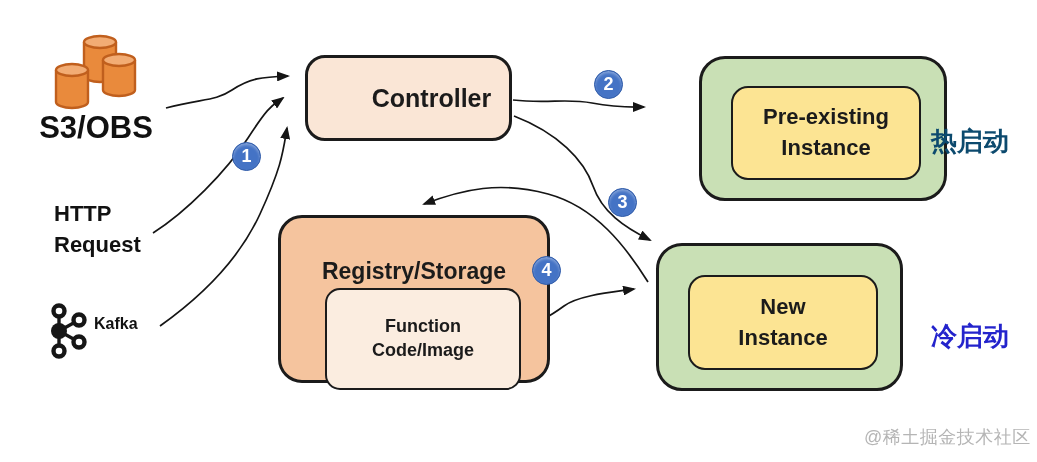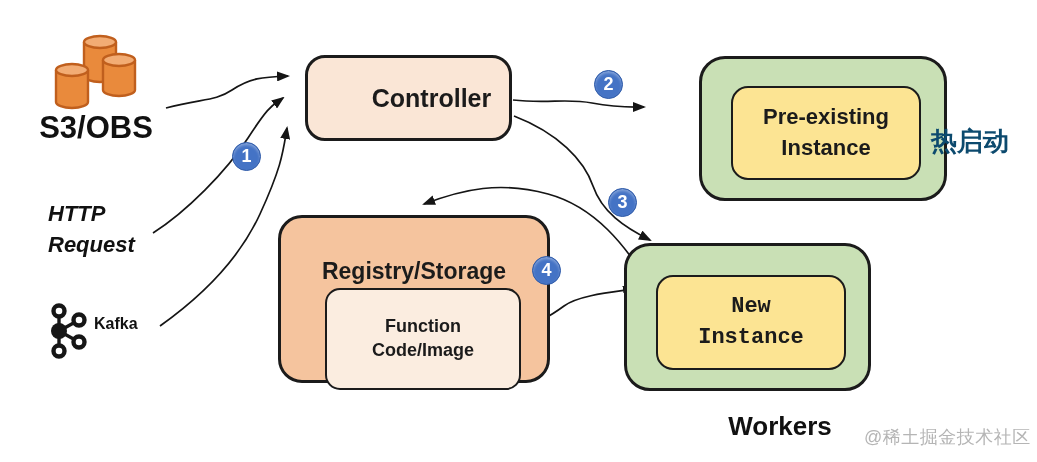--- a/index.html
+++ b/index.html
@@ -35,21 +35,21 @@
   }
   .function-box {
     left: 44px; top: 70px; width: 196px; height: 102px;
     background: #FBEDE0; border-radius: 15px; border-width: 2.5px;
     font-size: 18px; line-height: 1.32;
   }
   .green {
     background: #C9E0B5; border-radius: 26px; display: block;
   }
   .green.pre { left: 656px; top: 56px; width: 248px; height: 145px; margin-left: 43px; }
-  .green.new { left: 624px; top: 243px; width: 247px; height: 148px; font-family: Liberation Mono, monospace; }
+  .green.new { left: 656px; top: 243px; width: 247px; height: 148px; }
   .yellow {
     left: 29px; top: 27px; width: 190px; height: 94px;
     background: #FCE493; border-radius: 17px; border-width: 2.5px;
     font-size: 22px; line-height: 1.4;
   }
   .green.new .yellow { top: 29px; height: 95px; }
 
   
   .badge {
     position: absolute; width: 29px; height: 29px; border-radius: 50%;
@@ -60,22 +60,22 @@
   }
   .badge-1 { left: 232px; top: 142px; }
   .badge-2 { left: 594px; top: 70px; }
   .badge-3 { left: 608px; top: 188px; }
   .badge-4 { left: 532px; top: 256px; }
 
   
   .src-label { position: absolute; color: #111; }
   .s3-label { left: 38px; top: 110px; width: 116px; text-align: center;
               font-size: 31px; font-weight: bold; }
-  .http-label { left: 48px; top: 199px; font-size: 22px; font-weight: 600;
-                line-height: 1.4; white-space: pre-line; font-style: italic; }
+  .http-label { left: 54px; top: 199px; font-size: 22px; font-weight: 600;
+                line-height: 1.4; white-space: pre-line; }
   .kafka-label { left: 94px; top: 315px; font-size: 16px; font-weight: 700; }
 
   
   .annot { position: absolute; font-weight: bold; font-size: 26px; }
   .warm { left: 915px; top: 124px; width: 110px; text-align: center; color: #0c4a6e; }
   .cold { left: 915px; top: 319px; width: 110px; text-align: center; color: #2323CC; }
   .workers { left: 695px; top: 411px; width: 170px; text-align: center; color: #111; }
   .watermark {
     position: absolute; left: 856px; top: 425px; font-size: 18px;
     font-weight: 500; color: #B5B5B5; letter-spacing: 0.5px; margin-left: 8px;
@@ -164,16 +164,16 @@
 Instance</span>
     </div>
   </div>
 
   <div class="badge badge-1">1</div>
   <div class="badge badge-2">2</div>
   <div class="badge badge-3">3</div>
   <div class="badge badge-4">4</div>
 
   <div class="annot warm">热启动</div>
-  <div class="annot workers">Workers</div>
+  <div class="annot cold">冷启动</div>
   <div class="watermark">@稀土掘金技术社区</div>
 
 </div>
 
 </body></html>

